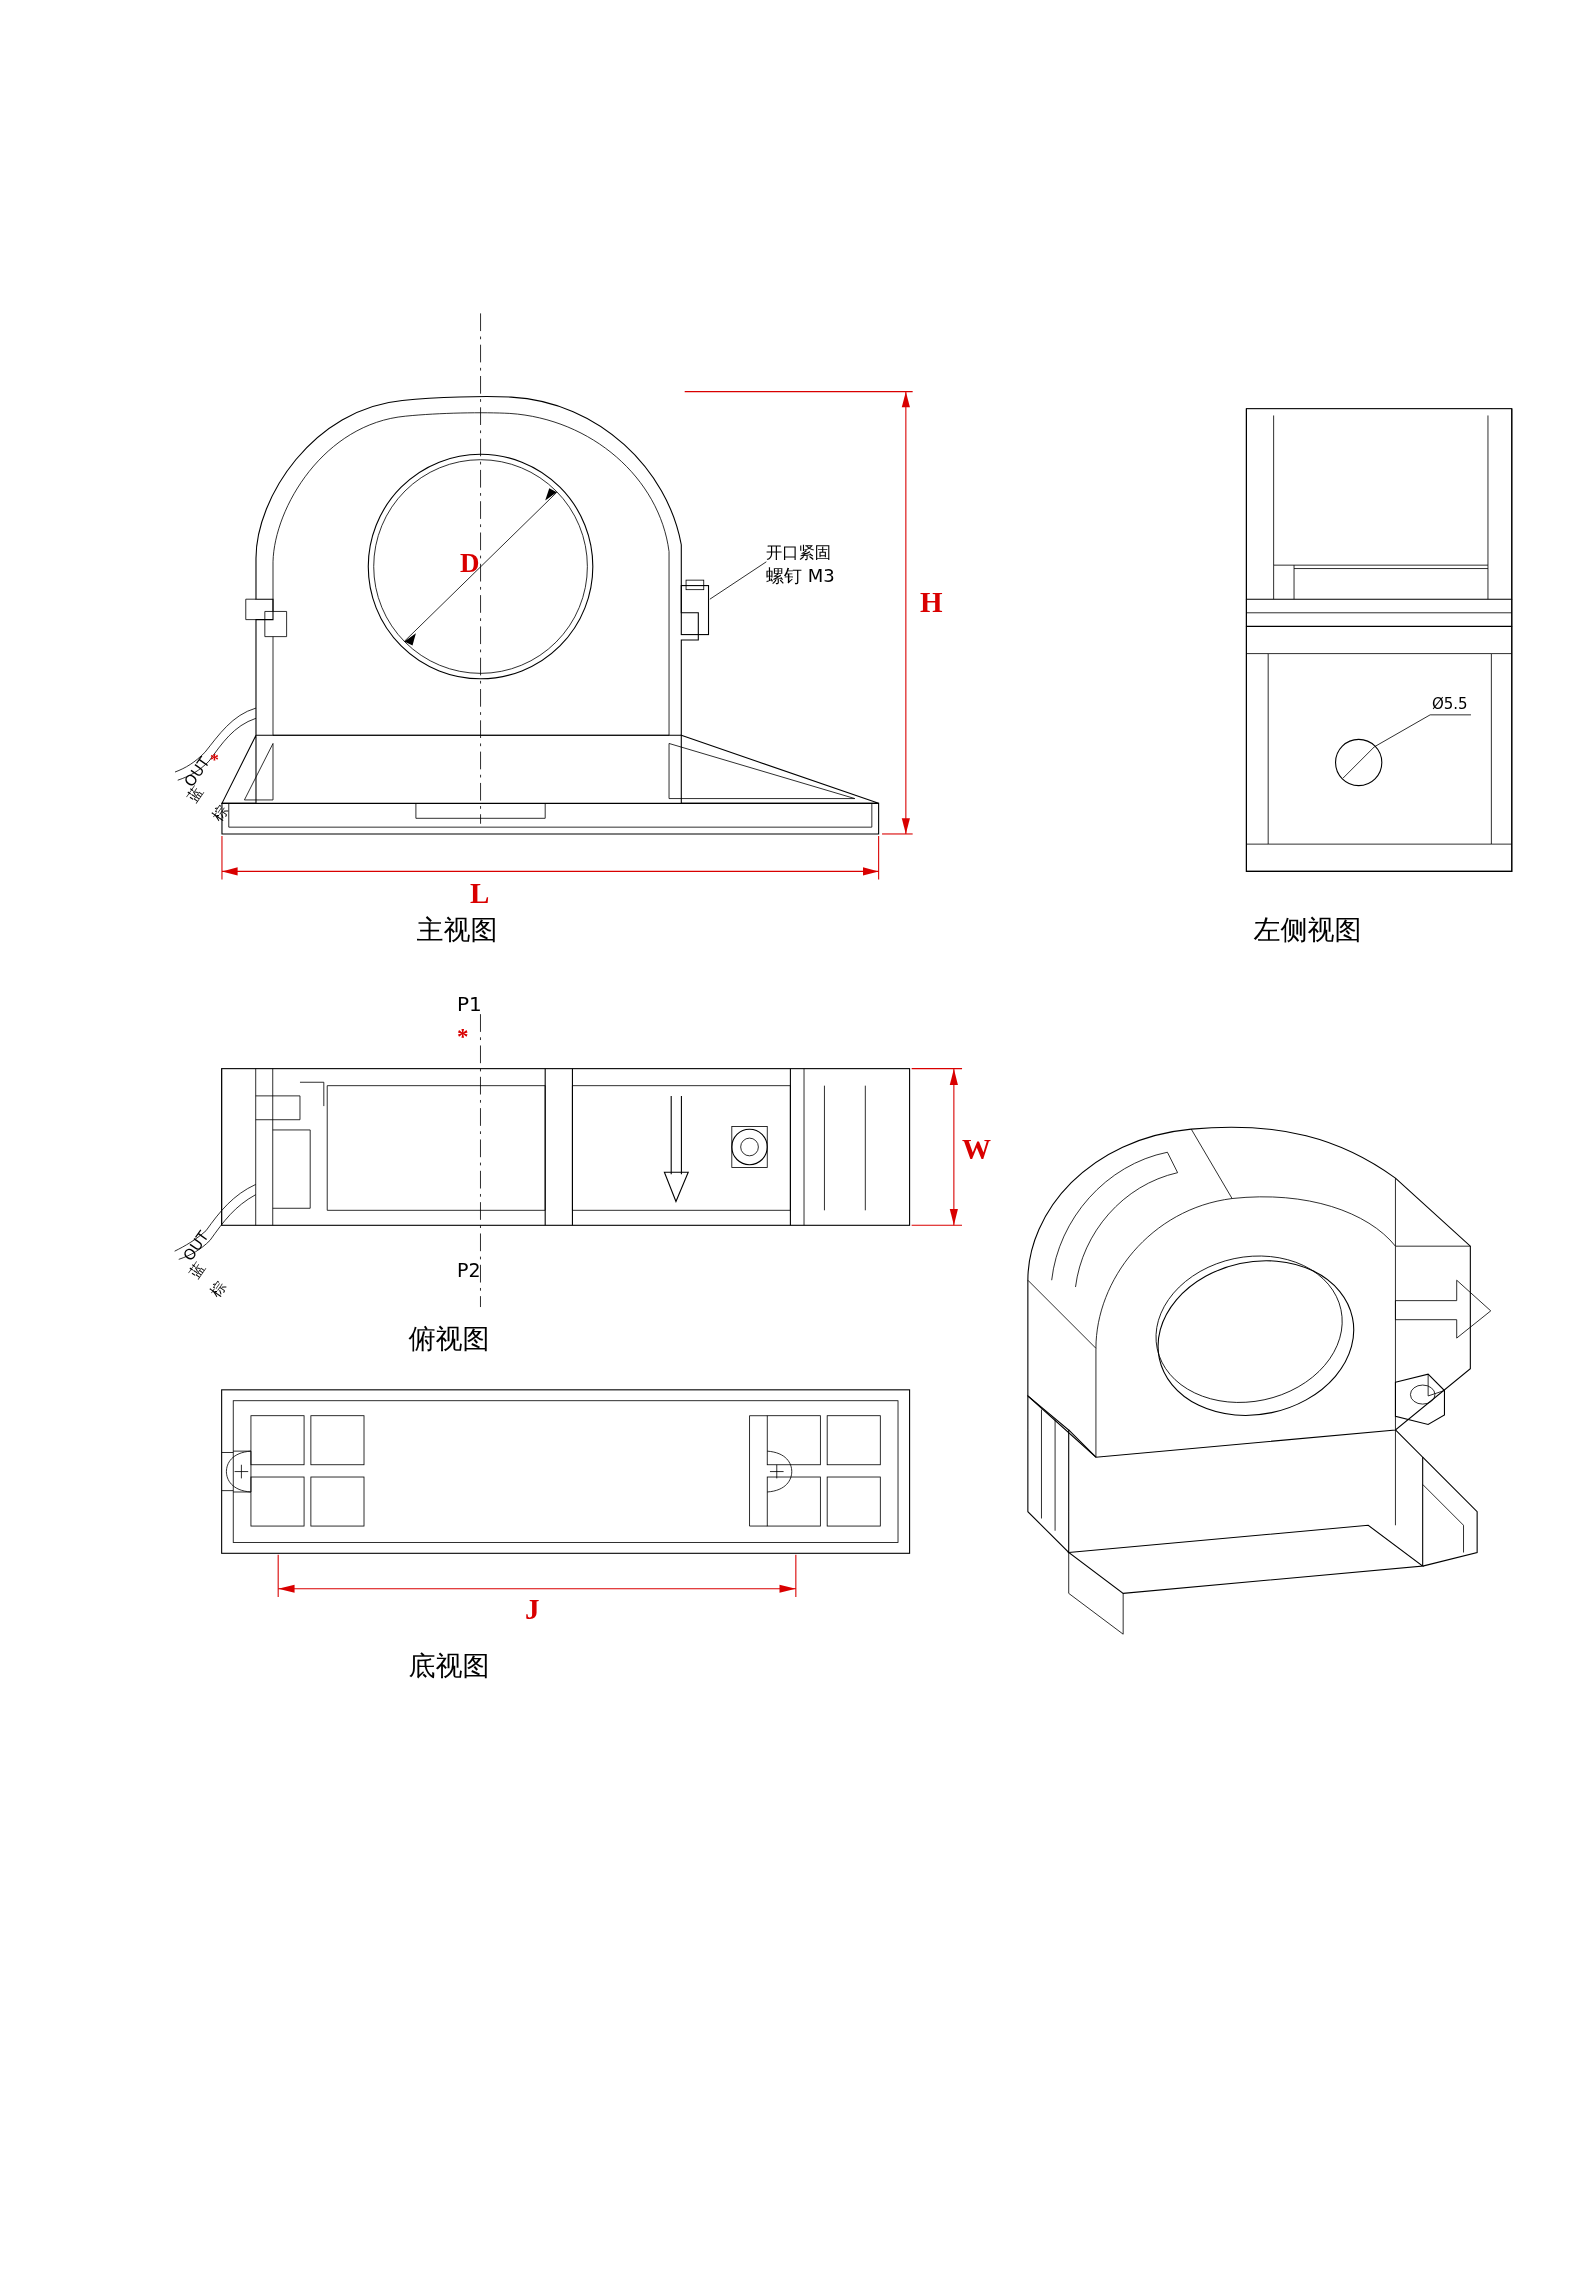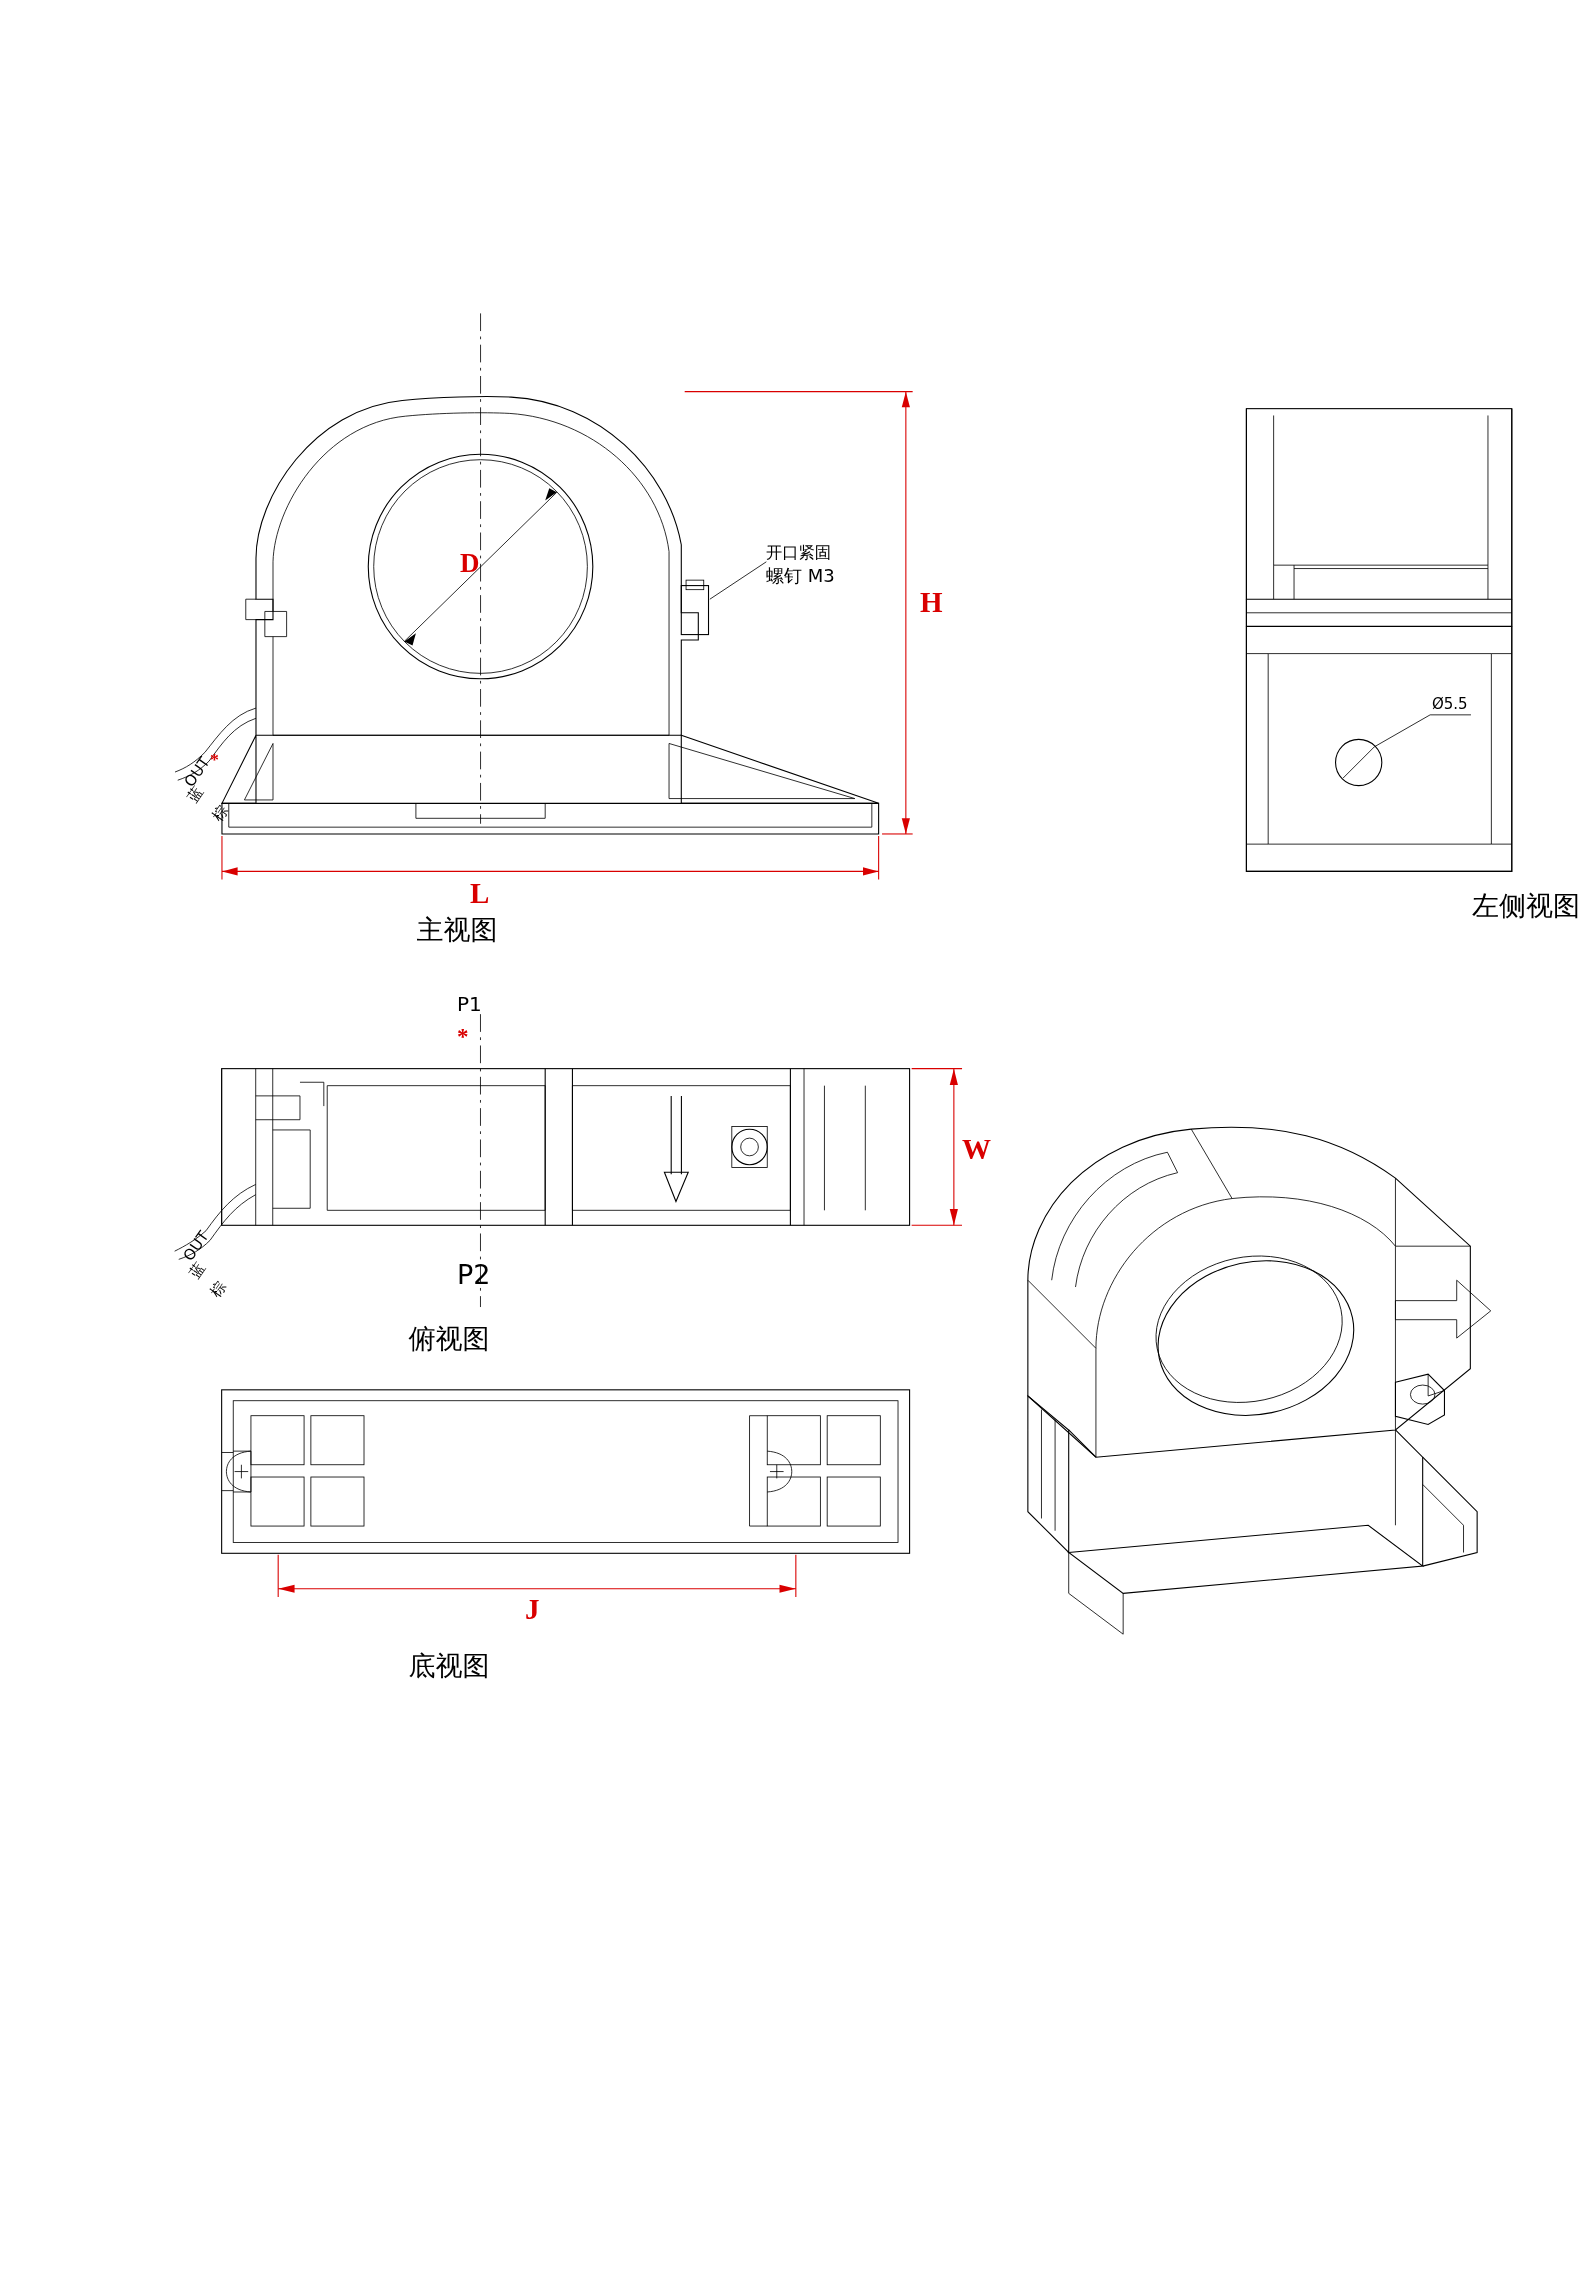--- a/index.html
+++ b/index.html
@@ -115,21 +115,21 @@
       <path class="thin" d="M30 660 L62 660"></path>
       <path class="thin" d="M390 660 L420 660"></path>
 
       <circle class="ln" cx="195" cy="540" r="34"></circle>
       <line class="thin" x1="172" y1="563" x2="218" y2="517"></line>
       <line class="thin" x1="218" y1="517" x2="300" y2="470"></line>
       <line class="thin" x1="300" y1="470" x2="360" y2="470"></line>
     </svg>
     <span class="lbl" style="left:206px;top:300px;font-size:15px;">Ø5.5</span>
   </div>
-  <div class="cap" style="left:1035px;top:888px;width:545px;text-align:right;">左侧视图</div>
+  <div class="cap" style="left:1035px;top:912px;width:545px;">左侧视图</div>
 
   <div class="view" style="left:191px;top:1055px;">
     <svg width="722" height="218" viewBox="0 0 1060 320">
       <line class="cl" x1="425" y1="-60" x2="425" y2="370"></line>
 
       <rect class="ln" x="45" y="20" width="1010" height="230"></rect>
 
       <path class="thin" d="M45 20 L45 250"></path>
       <path class="thin" d="M95 20 L95 250"></path>
       <path class="thin" d="M120 20 L120 250"></path>
@@ -161,21 +161,21 @@
 
       <line class="red" x1="1120" y1="20" x2="1120" y2="250"></line>
       <polygon class="redfill" points="1120,20 1114,44 1126,44"></polygon>
       <polygon class="redfill" points="1120,250 1114,226 1126,226"></polygon>
       <line class="red" x1="1058" y1="20" x2="1132" y2="20"></line>
       <line class="red" x1="1058" y1="250" x2="1132" y2="250"></line>
     </svg>
     <span class="dim" style="left:771px;top:78px;font-size:29px;">W</span>
     <span class="lbl" style="left:266px;top:-63px;font-size:20px;">P1</span>
     <span class="dim" style="left:266px;top:-31px;font-size:23px;">*</span>
-    <span class="lbl" style="left:266px;top:204px;font-size:27px;text-align:center;">P2</span>
+    <span class="lbl" style="left:266px;top:204px;font-size:19px;text-align:center;">P2</span>
     <span class="lbl" style="left:-11px;top:182px;font-size:15px;transform:rotate(-55deg);">OUT</span>
     <span class="lbl" style="left:-1.4px;top:206px;font-size:15px;transform:rotate(-55deg);">蓝</span>
     <span class="lbl" style="left:20.4px;top:225px;font-size:15px;transform:rotate(-55deg);">棕</span>
   </div>
   <div class="cap" style="left:313px;top:1321px;width:272px;">俯视图</div>
 
   <div class="view" style="left:191px;top:1376px;">
     <svg width="722" height="232" viewBox="0 0 1060 340">
       <rect class="ln" x="45" y="20" width="1010" height="240"></rect>
       <rect class="thin" x="62" y="36" width="976" height="208"></rect>

